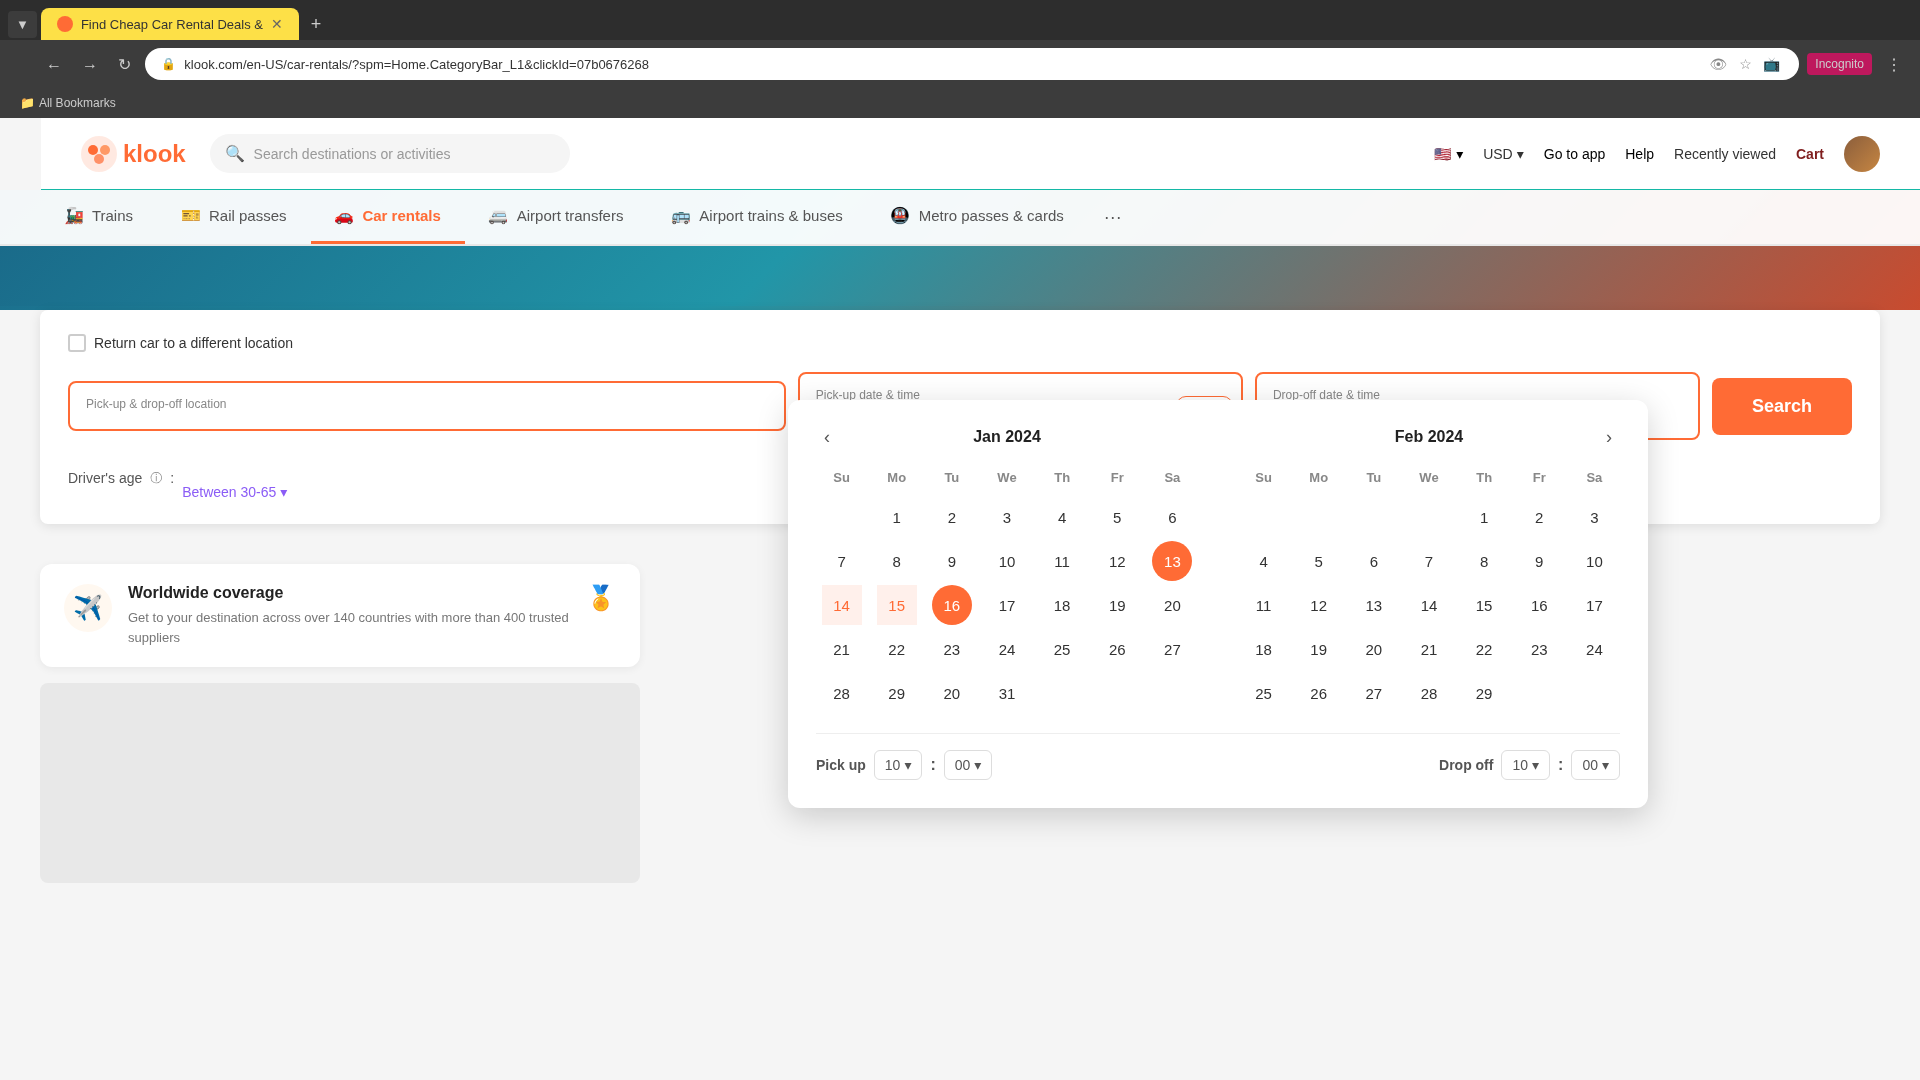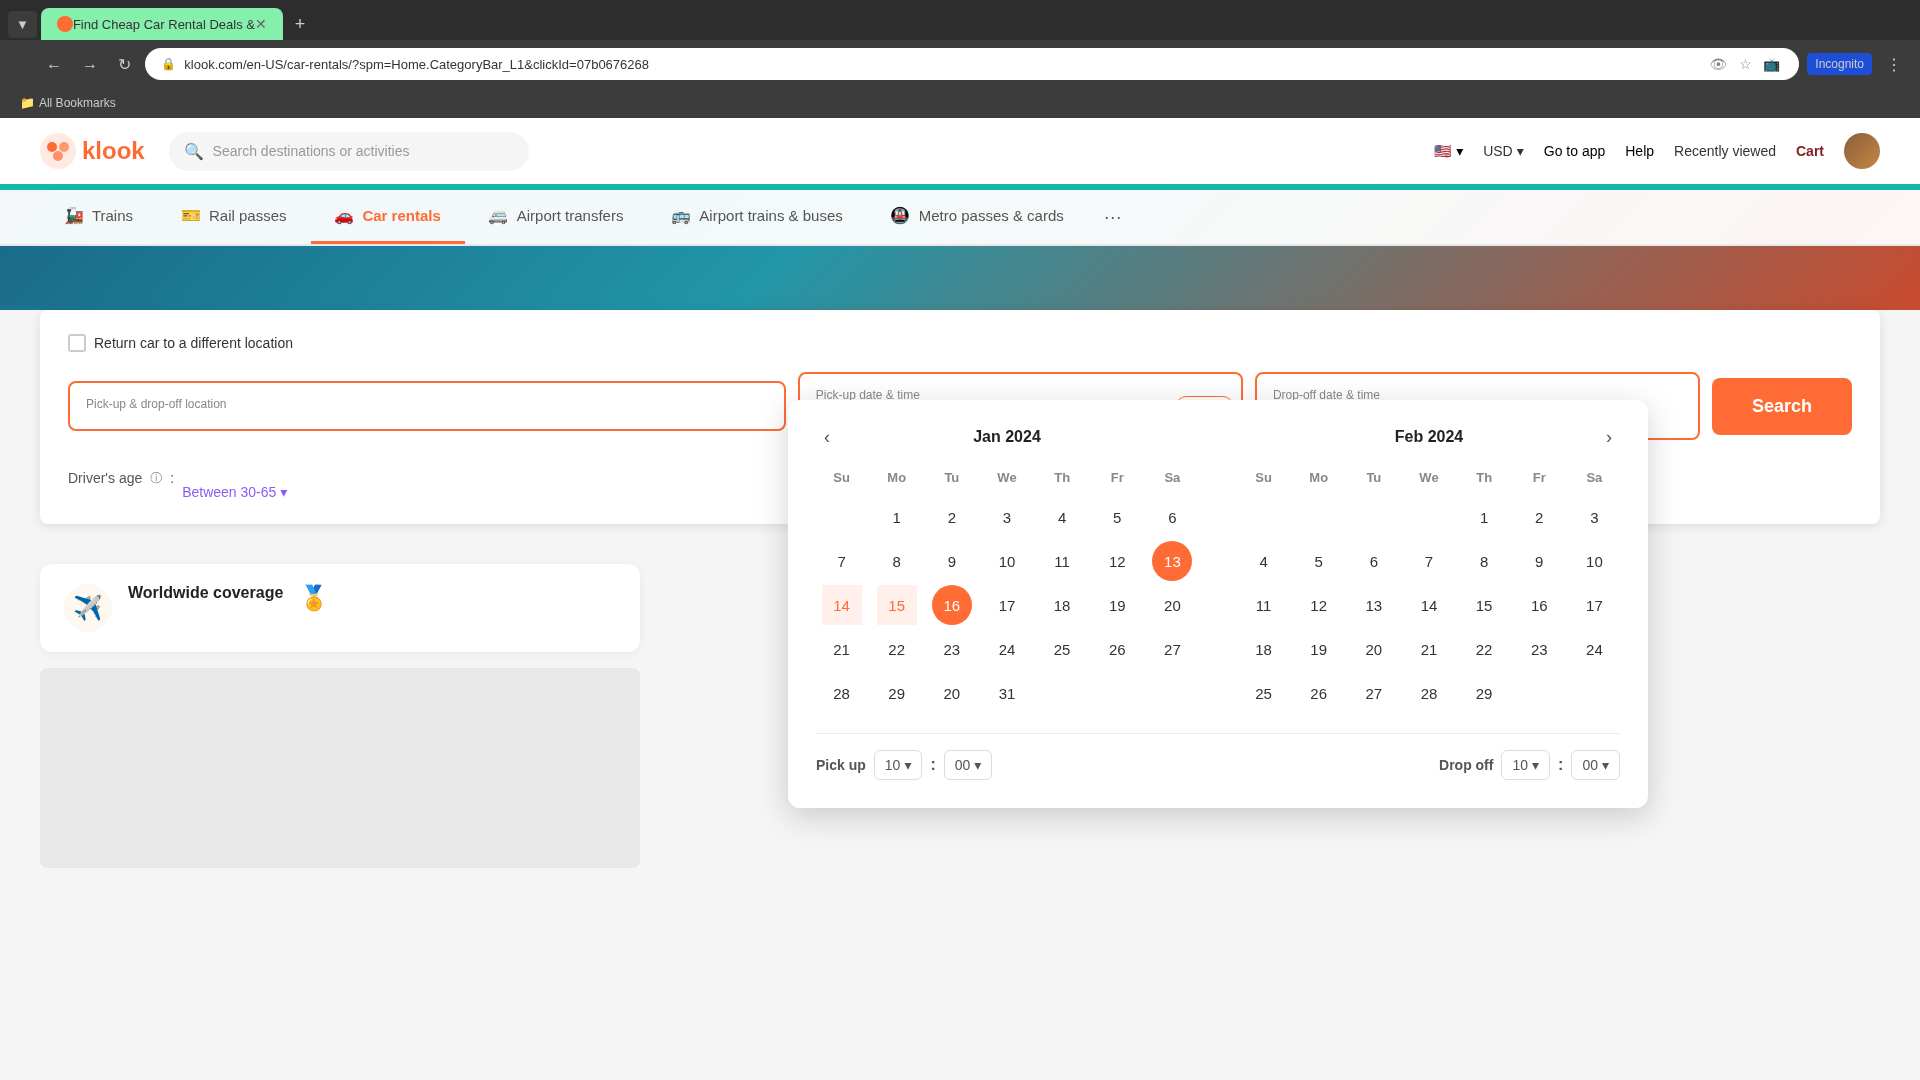--- a/index.html
+++ b/index.html
@@ -2,41 +2,41 @@
 <html><head>
   <meta charset="utf-8">
   <style>
     * { box-sizing: border-box; margin: 0; padding: 0; }
     body { font-family: -apple-system, BlinkMacSystemFont, 'Segoe UI', sans-serif; background: #f5f5f5; width: 1920px; min-height: 1080px; overflow-x: hidden; }
 
     
     .browser-chrome { background: #3c3c3c; width: 100%; }
     .browser-tab-bar { background: #2d2d2d; display: flex; align-items: center; padding: 8px 8px 0 8px; gap: 4px; }
     .tab-switcher { background: #3c3c3c; border-radius: 4px; padding: 6px 8px; color: #ccc; font-size: 13px; cursor: pointer; }
-    .browser-tab { background: #86efac; border-radius: 8px 8px 0 0; padding: 8px 16px; display: flex; align-items: center; font-size: 13px; color: #333; min-width: 200px; max-width: 280px; }
+    .browser-tab { background: #fde047; border-radius: 8px 8px 0 0; padding: 8px 16px; display: flex; align-items: center; gap: 8px; font-size: 13px; color: #333; min-width: 200px; max-width: 280px; }
     .tab-favicon { width: 16px; height: 16px; background: #ff6b35; border-radius: 50%; display: flex; align-items: center; justify-content: center; }
     .tab-title { flex: 1; white-space: nowrap; overflow: hidden; text-overflow: ellipsis; }
     .tab-close { color: #666; cursor: pointer; font-size: 14px; }
     .tab-new { background: transparent; color: #ccc; border: none; font-size: 18px; cursor: pointer; padding: 4px 8px; }
     .browser-controls { background: #3c3c3c; display: flex; align-items: center; padding: 8px 12px; gap: 8px; }
     .win-controls { display: flex; align-items: center; gap: 8px; margin-right: 8px; }
     .nav-btn { background: transparent; border: none; color: #ccc; font-size: 16px; cursor: pointer; padding: 4px 6px; }
     .nav-btn:disabled { color: #666; cursor: default; }
     .address-bar { flex: 1; background: #fff; border-radius: 20px; padding: 6px 16px; font-size: 13px; color: #333; display: flex; align-items: center; gap: 8px; }
     .address-lock { color: #666; font-size: 12px; }
     .address-text { flex: 1; }
     .address-actions { display: flex; gap: 8px; }
     .addr-action-btn { background: transparent; border: none; color: #888; cursor: pointer; font-size: 14px; padding: 2px; }
     .browser-extra { display: flex; align-items: center; gap: 8px; }
-    .incognito-badge { background: #1d4ed8; color: #ccc; font-size: 12px; padding: 4px 8px; border-radius: 4px; }
+    .incognito-badge { background: #be185d; color: #ccc; font-size: 12px; padding: 4px 8px; border-radius: 4px; }
     .bookmarks-bar { background: #3c3c3c; padding: 4px 12px; display: flex; align-items: center; gap: 4px; }
     .bookmark-btn { background: transparent; border: none; color: #ccc; font-size: 12px; cursor: pointer; padding: 4px 8px; border-radius: 4px; display: flex; align-items: center; gap: 4px; }
 
     
-    .site-header { background: #fff; padding: 0 40px; display: flex; align-items: center; height: 72px; border-bottom: 6px solid #14b8a6; }
+    .site-header { background: #fff; padding: 0 40px; display: flex; align-items: center; height: 72px; border-bottom: 1px solid #14b8a6; margin-left: 41px; }
     .logo { display: flex; align-items: center; gap: 6px; margin-right: 24px; }
     .logo-icon { width: 36px; height: 36px; }
     .logo-text { font-size: 24px; font-weight: 700; color: #ff6b35; }
     .search-bar { flex: 0 0 360px; background: #f5f5f5; border-radius: 24px; padding: 10px 16px; display: flex; align-items: center; gap: 8px; cursor: text; }
     .search-icon { color: #888; font-size: 16px; }
     .search-placeholder { color: #999; font-size: 14px; }
     .header-spacer { flex: 1; }
     .header-actions { display: flex; align-items: center; gap: 20px; }
     .flag-btn { display: flex; align-items: center; gap: 4px; cursor: pointer; font-size: 14px; }
     .currency-btn { display: flex; align-items: center; gap: 4px; cursor: pointer; font-size: 14px; color: #333; }
@@ -380,17 +380,18 @@
       </div>
     </div>
   </div>
 </div>
 
 <div class="page-content">
   <div class="worldwide-card">
     <div class="worldwide-icon">✈️</div>
     <div class="worldwide-text">
       <h3>Worldwide coverage</h3>
+      <p>Get to your destination across over 140 countries with more than 400 trusted suppliers</p>
     </div>
     <span class="award-icon">🏅</span>
   </div>
   <div class="gray-block"></div>
 </div>
 
 </body></html>

